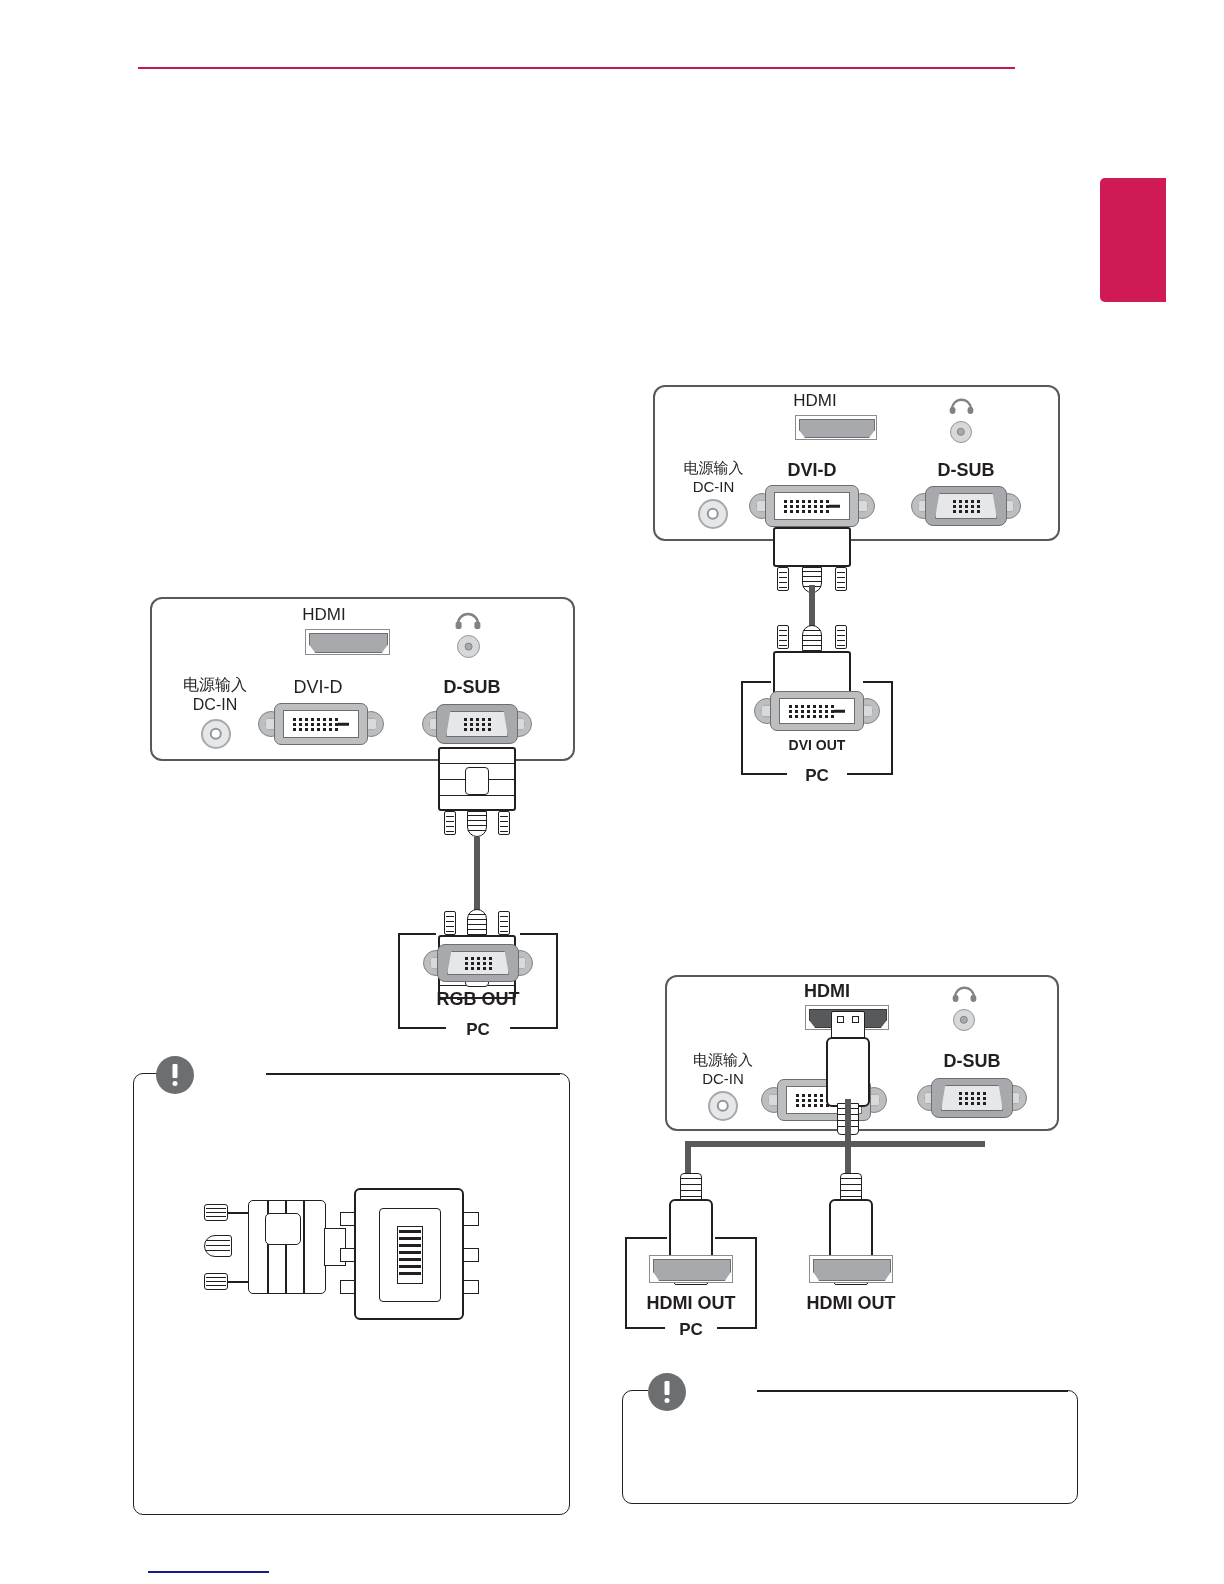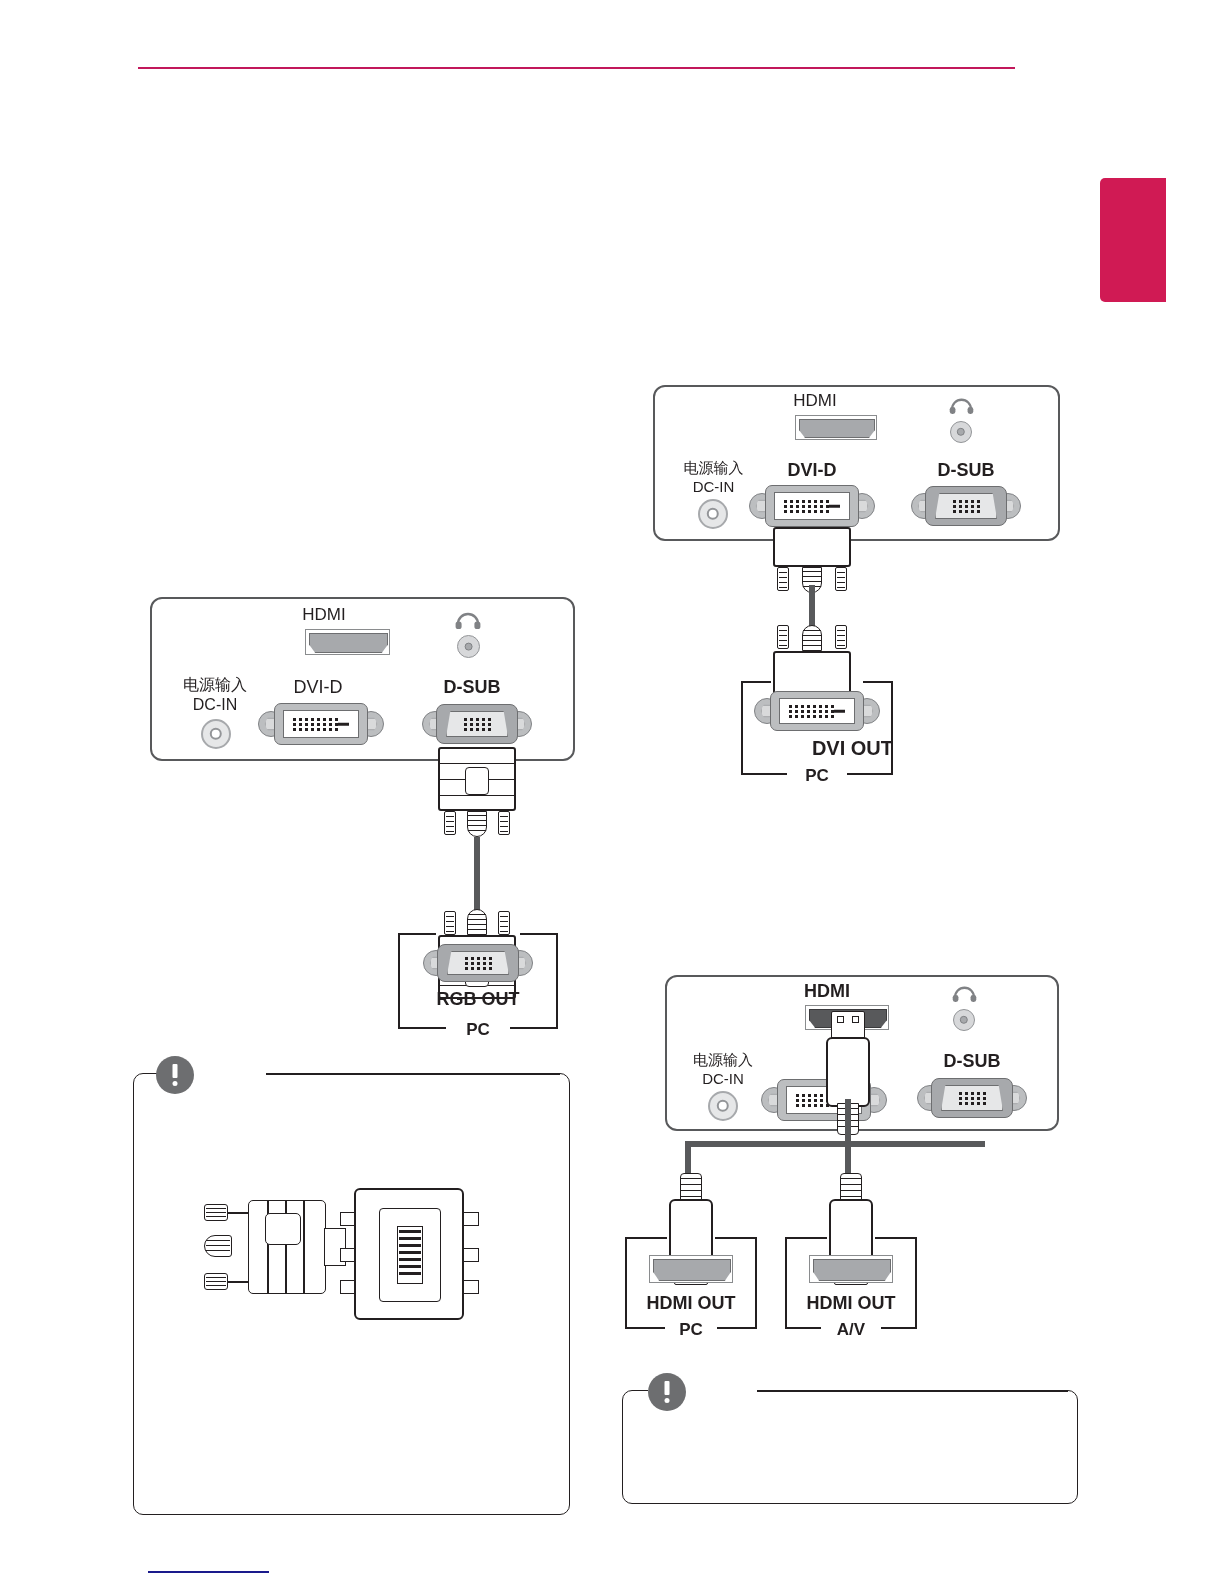--- a/index.html
+++ b/index.html
@@ -488,21 +488,21 @@
           <b></b>
           <b></b>
           <b></b>
           <b></b>
           <b></b>
           <b></b>
       </div>
       <span class="dash"></span>
     </div>
   </div>
-  <div class="plabel abs" style="left:88px;top:352px;width:152px;font-size:20px;text-align:right;">DVI OUT</div>
+  <div class="plabel abs" style="left:88px;top:352px;width:152px;font-size:14px;">DVI OUT</div>
 </div>
 
 <div class="abs" style="left:665px;top:975px;width:420px;height:320px;">
 
   <div class="panel abs" style="left:0;top:0;width:390px;height:152px;"></div>
 
   <div class="plabel abs" style="left:112px;top:6px;width:100px;font-size:18px;">HDMI</div>
   <div class="hdmi-port dark" style="left:140px;top:30px;width:84px;height:25px;">
       <i></i>
     </div>
@@ -632,29 +632,20 @@
       <i style="top:4px;"></i>
         <i style="top:10px;"></i>
         <i style="top:16px;"></i>
         <i style="top:22px;"></i>
     </div>
     <div class="boot" style="top:26px;width:44px;height:62px;border-radius:6px;"></div>
     <div class="tip" style="top:84px;width:34px;height:28px;border-radius:0 0 2px 2px;">
       <u style="left:5px;top:4px;"></u>
         <u style="right:5px;top:4px;"></u>
     </div>
-  </div>
-  <div class="pcbox" style="left:120px;top:262px;width:132px;height:92px;">
-    <span class="side" style="left:0;top:0;bottom:0;"></span>
-    <span class="side" style="right:0;top:0;bottom:0;"></span>
-    <span class="top" style="left:0;top:0;width:42px;"></span>
-    <span class="top" style="right:0;top:0;width:42px;"></span>
-    <span class="bl" style="left:0;bottom:0;width:36px;"></span>
-    <span class="bl" style="right:0;bottom:0;width:36px;"></span>
-    <span class="cap">A/V</span>
   </div>
   <div class="hdmi-port" style="left:144px;top:280px;width:84px;height:28px;">
       <i></i>
     </div>
   <div class="plabel abs" style="left:120px;top:318px;width:132px;font-size:18px;">HDMI OUT</div>
 </div>
 
 <div class="note abs" style="left:133px;top:1073px;width:437px;height:442px;"></div>
 <div class="note-mask abs" style="left:160px;top:1066px;width:400px;height:16px;"></div>
 <div class="note-tline abs" style="left:266px;top:1073px;width:294px;"></div>

